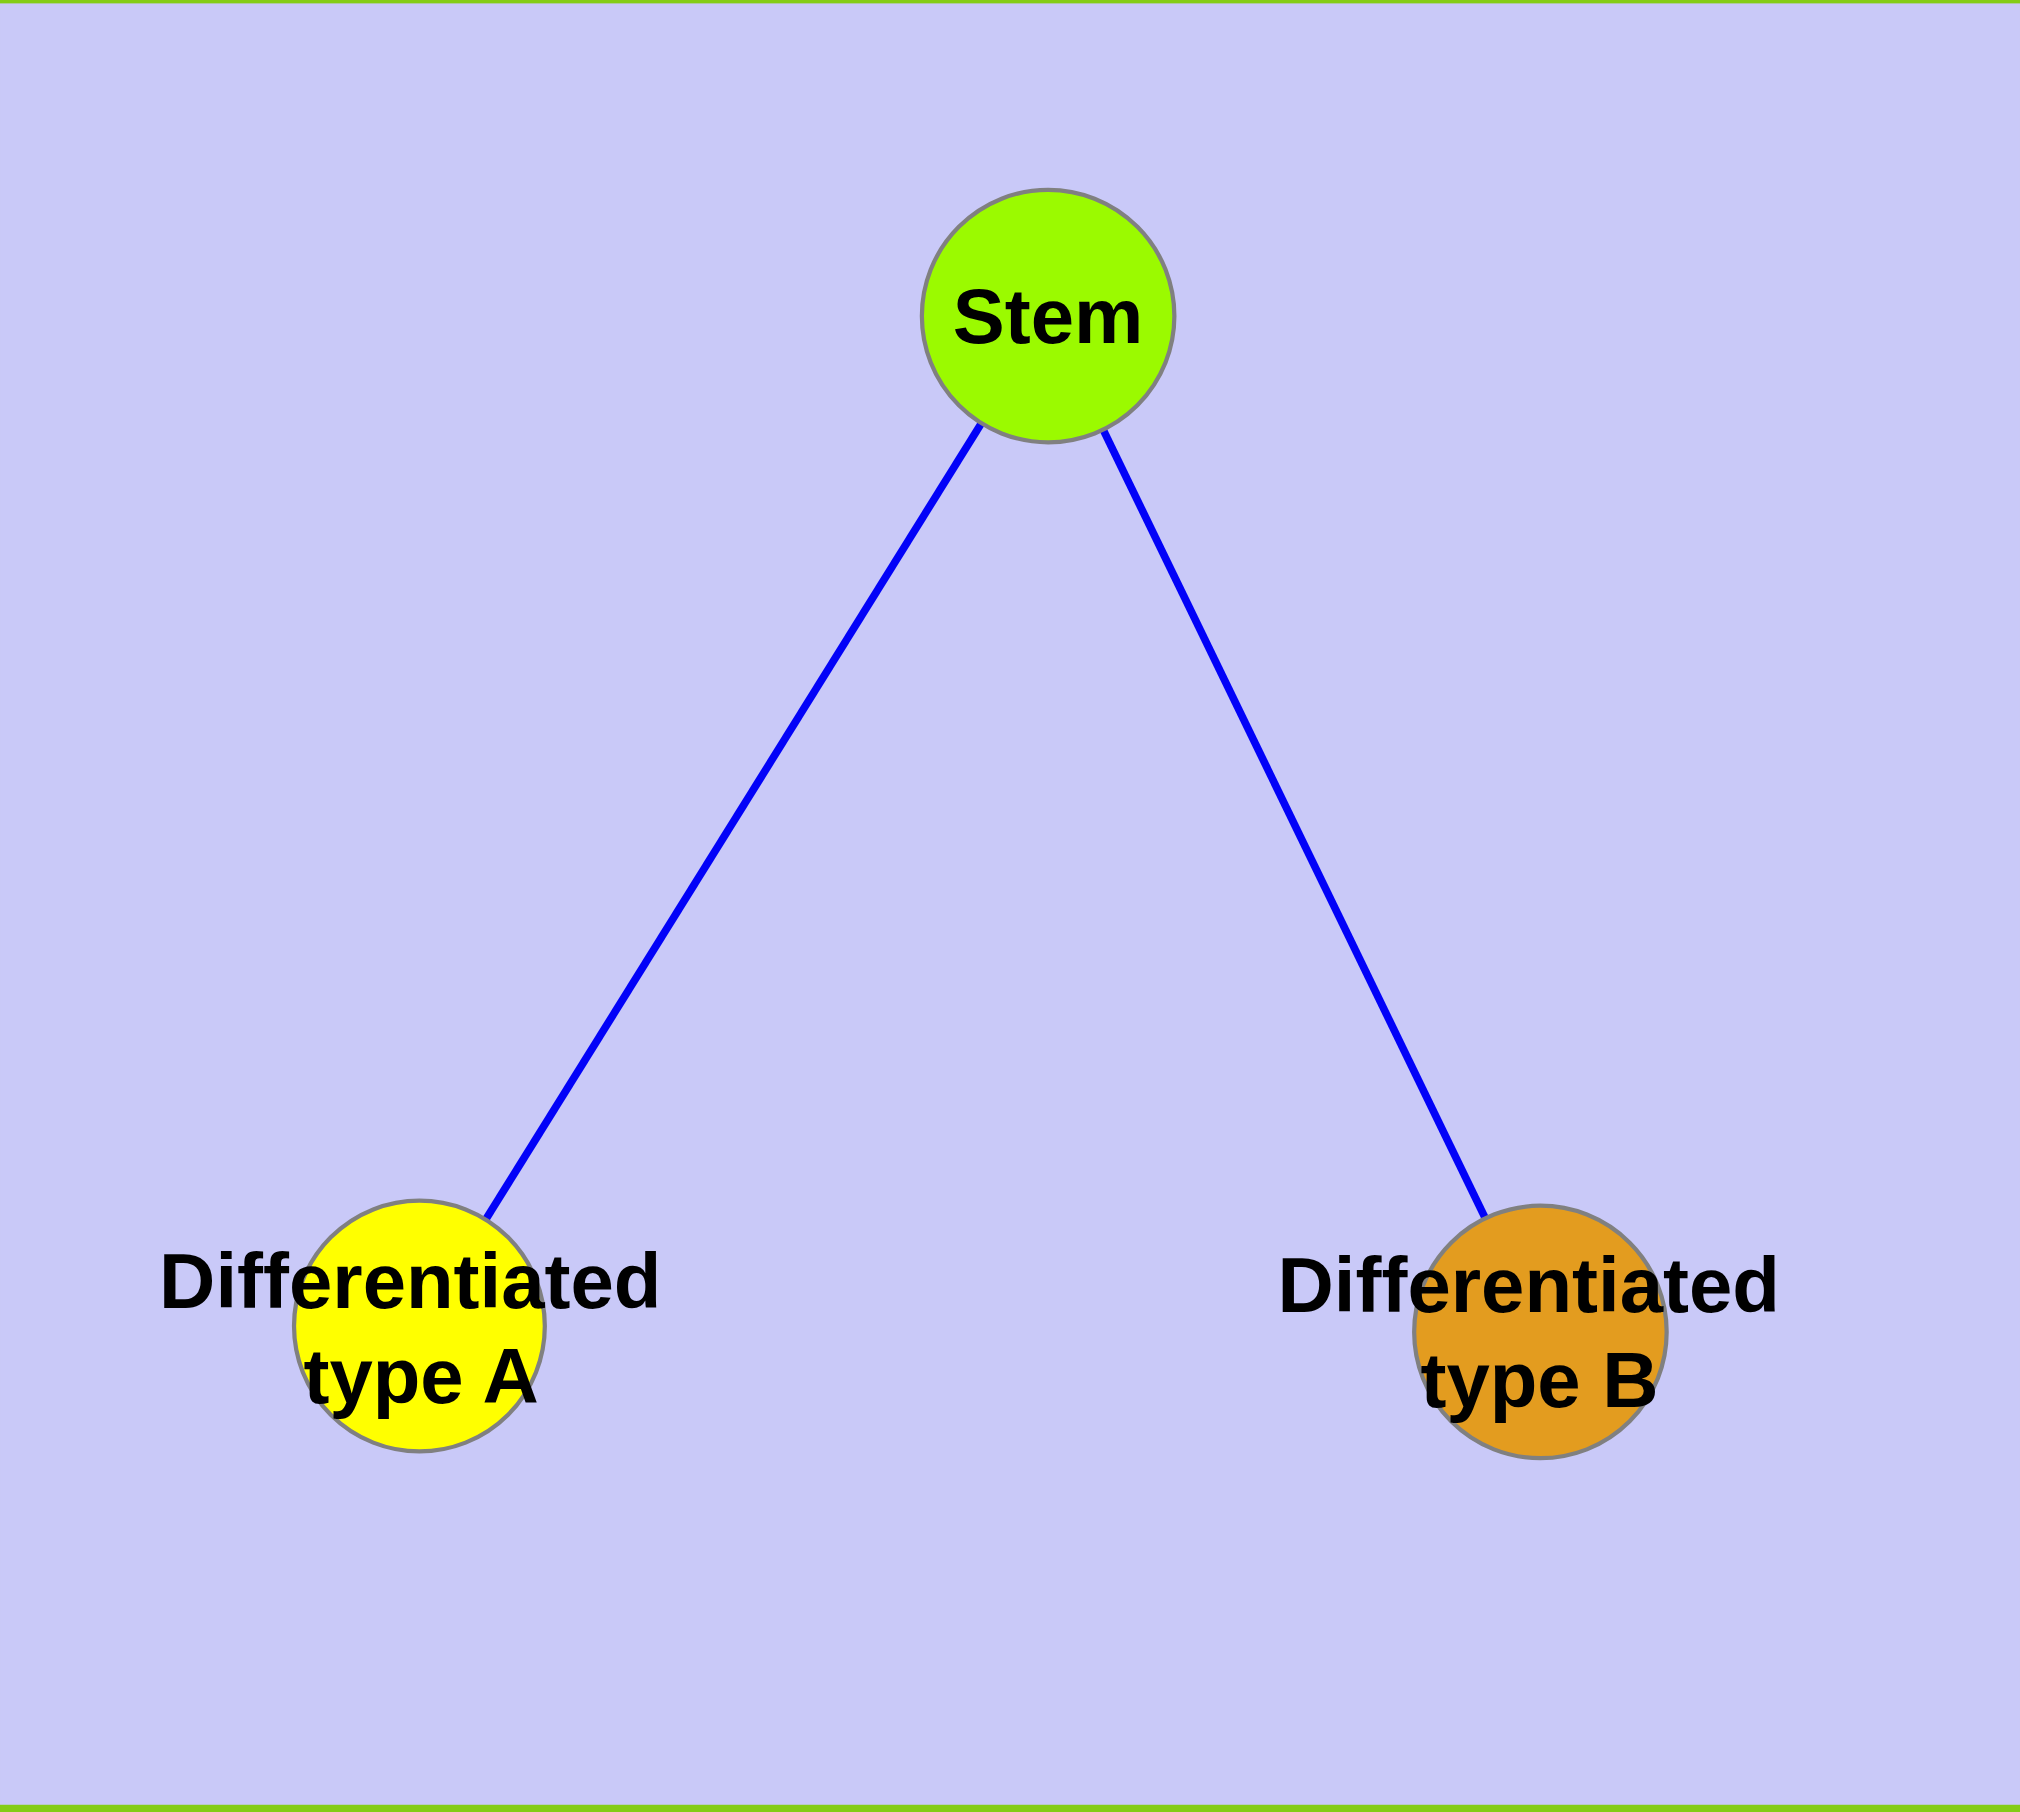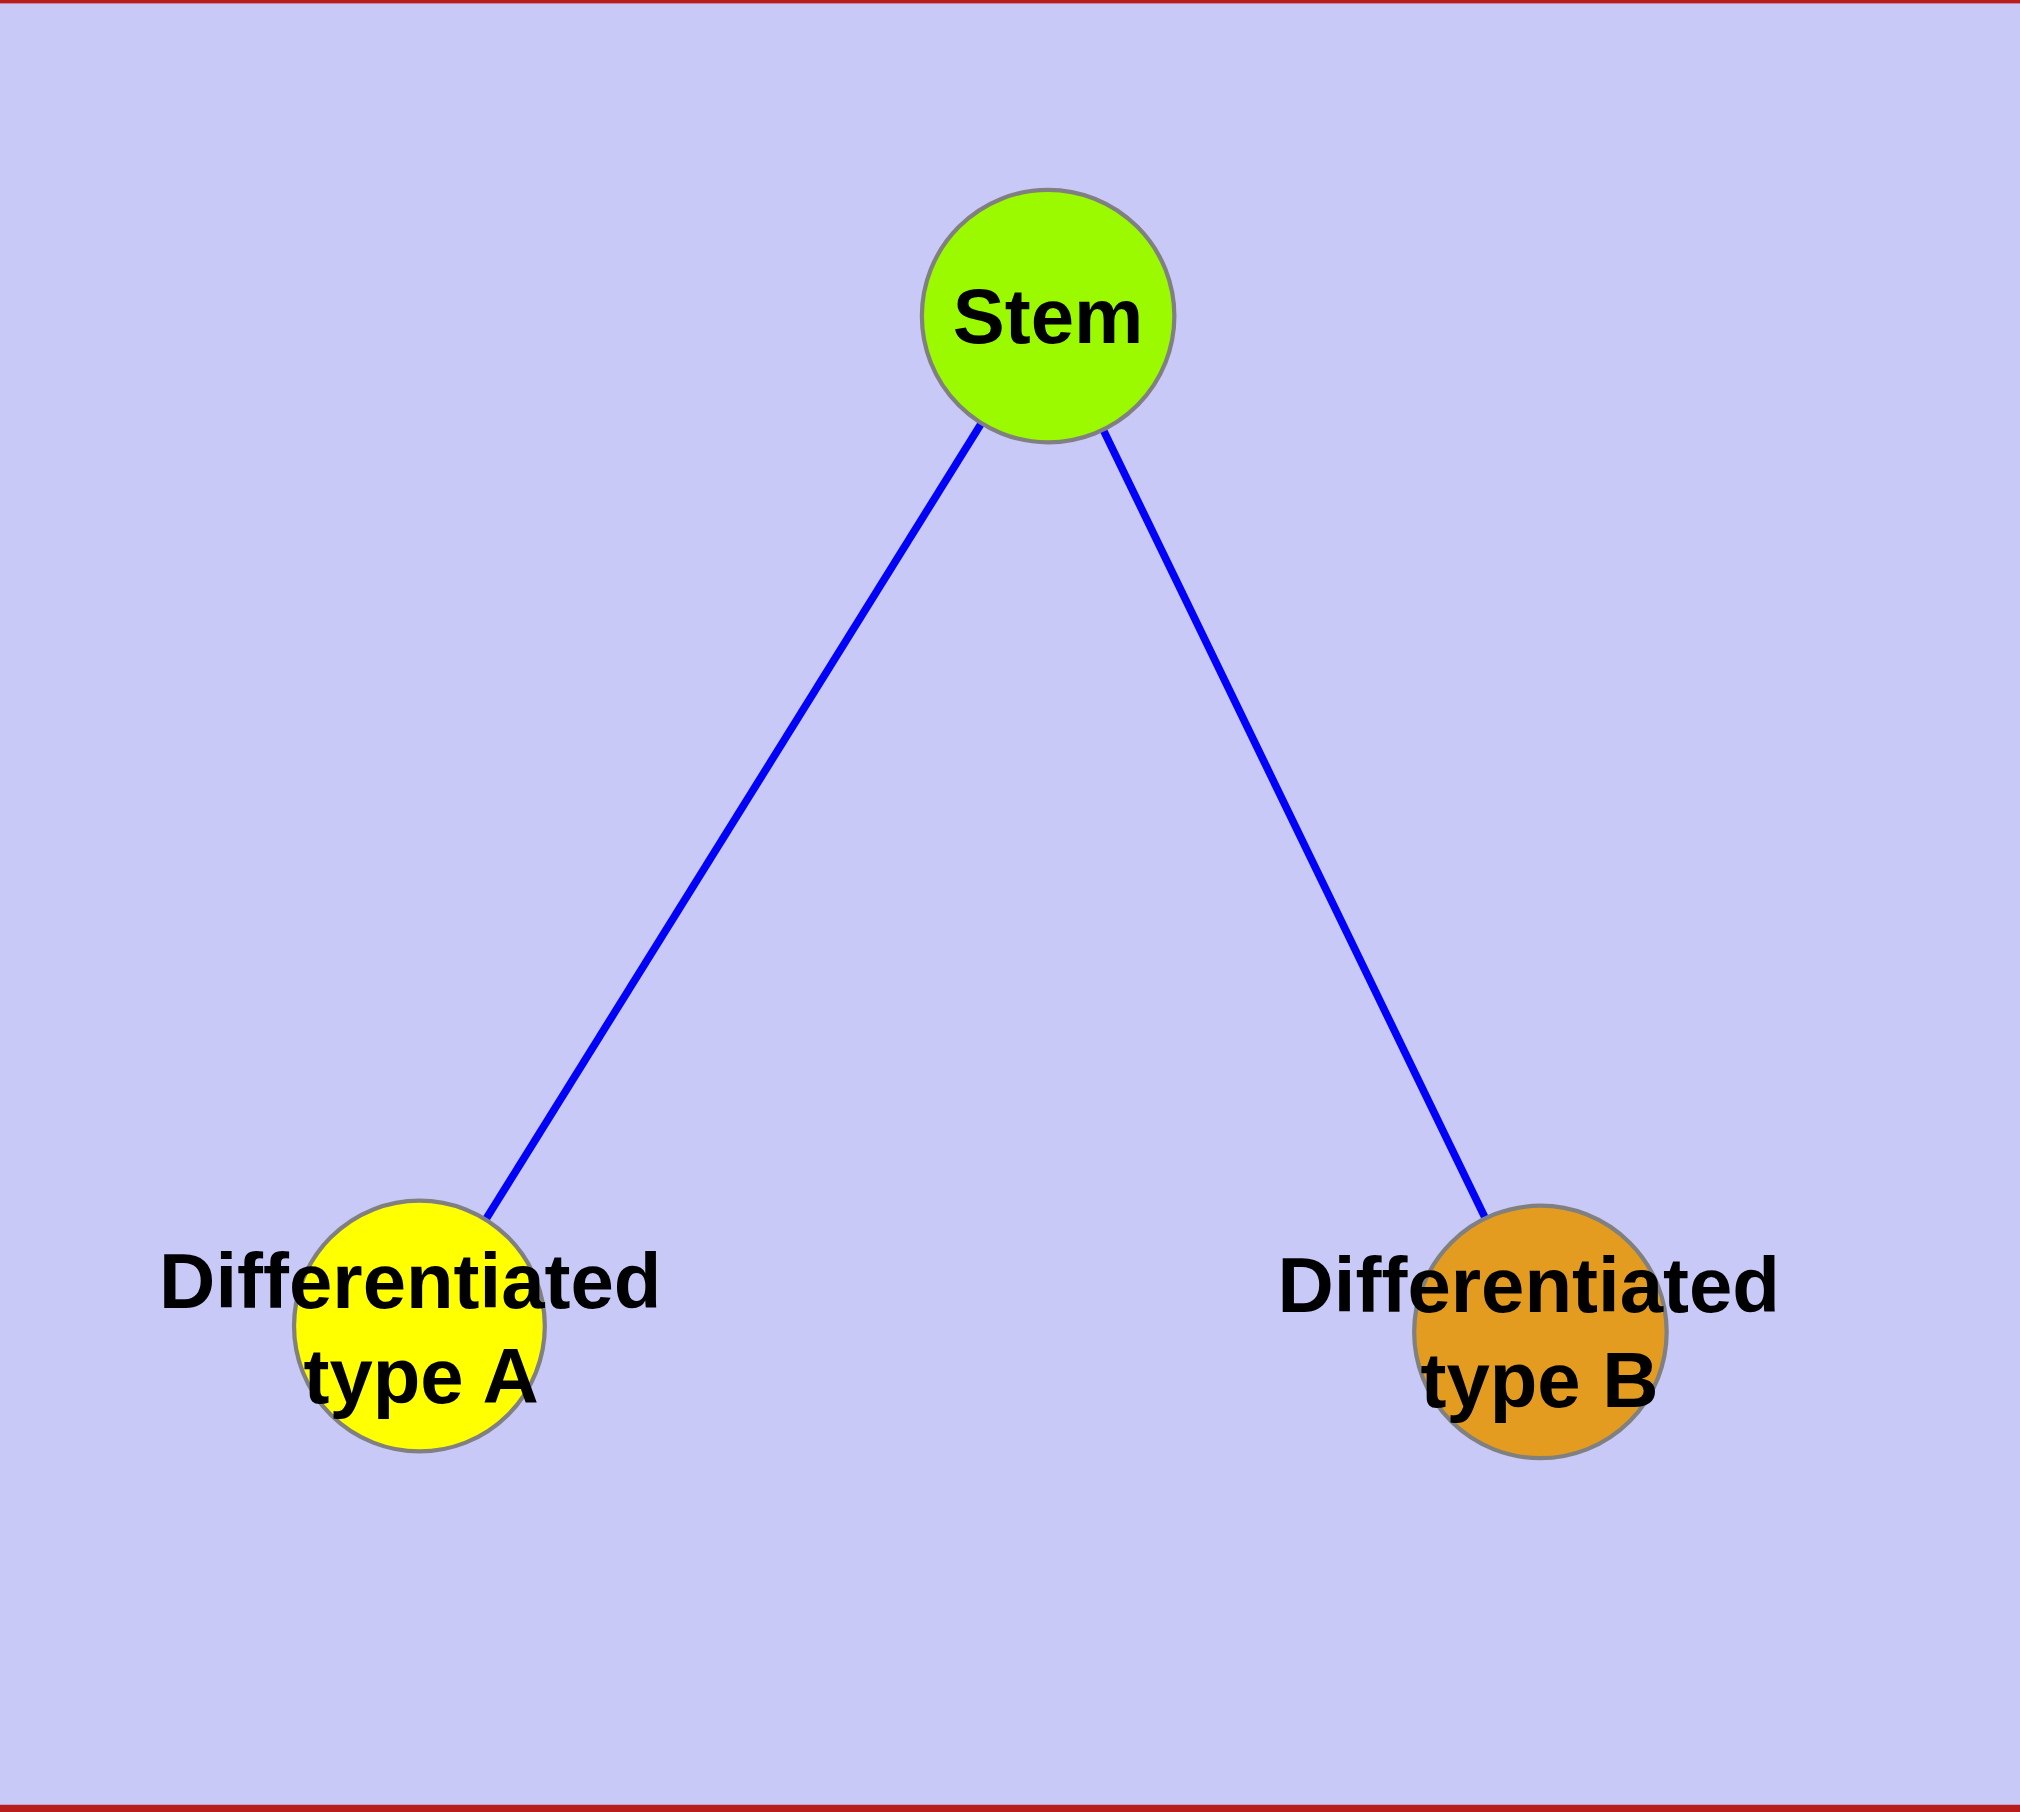--- a/index.html
+++ b/index.html
@@ -7,21 +7,21 @@
     padding: 0;
     background: #FFFFFF;
     font-family: "Liberation Sans", sans-serif;
   }
   .canvas-wrap {
     width: 100%;
     height: 100vh;
     display: flex;
     align-items: flex-start;
     justify-content: center;
-    background: #b91c1c;
+    background: #84cc16;
   }
   svg.graph {
     width: 100%;
     height: auto;
     max-height: 100vh;
     display: block;
   }
   .node-label {
     font-family: "Liberation Sans", sans-serif;
     font-weight: bold;

